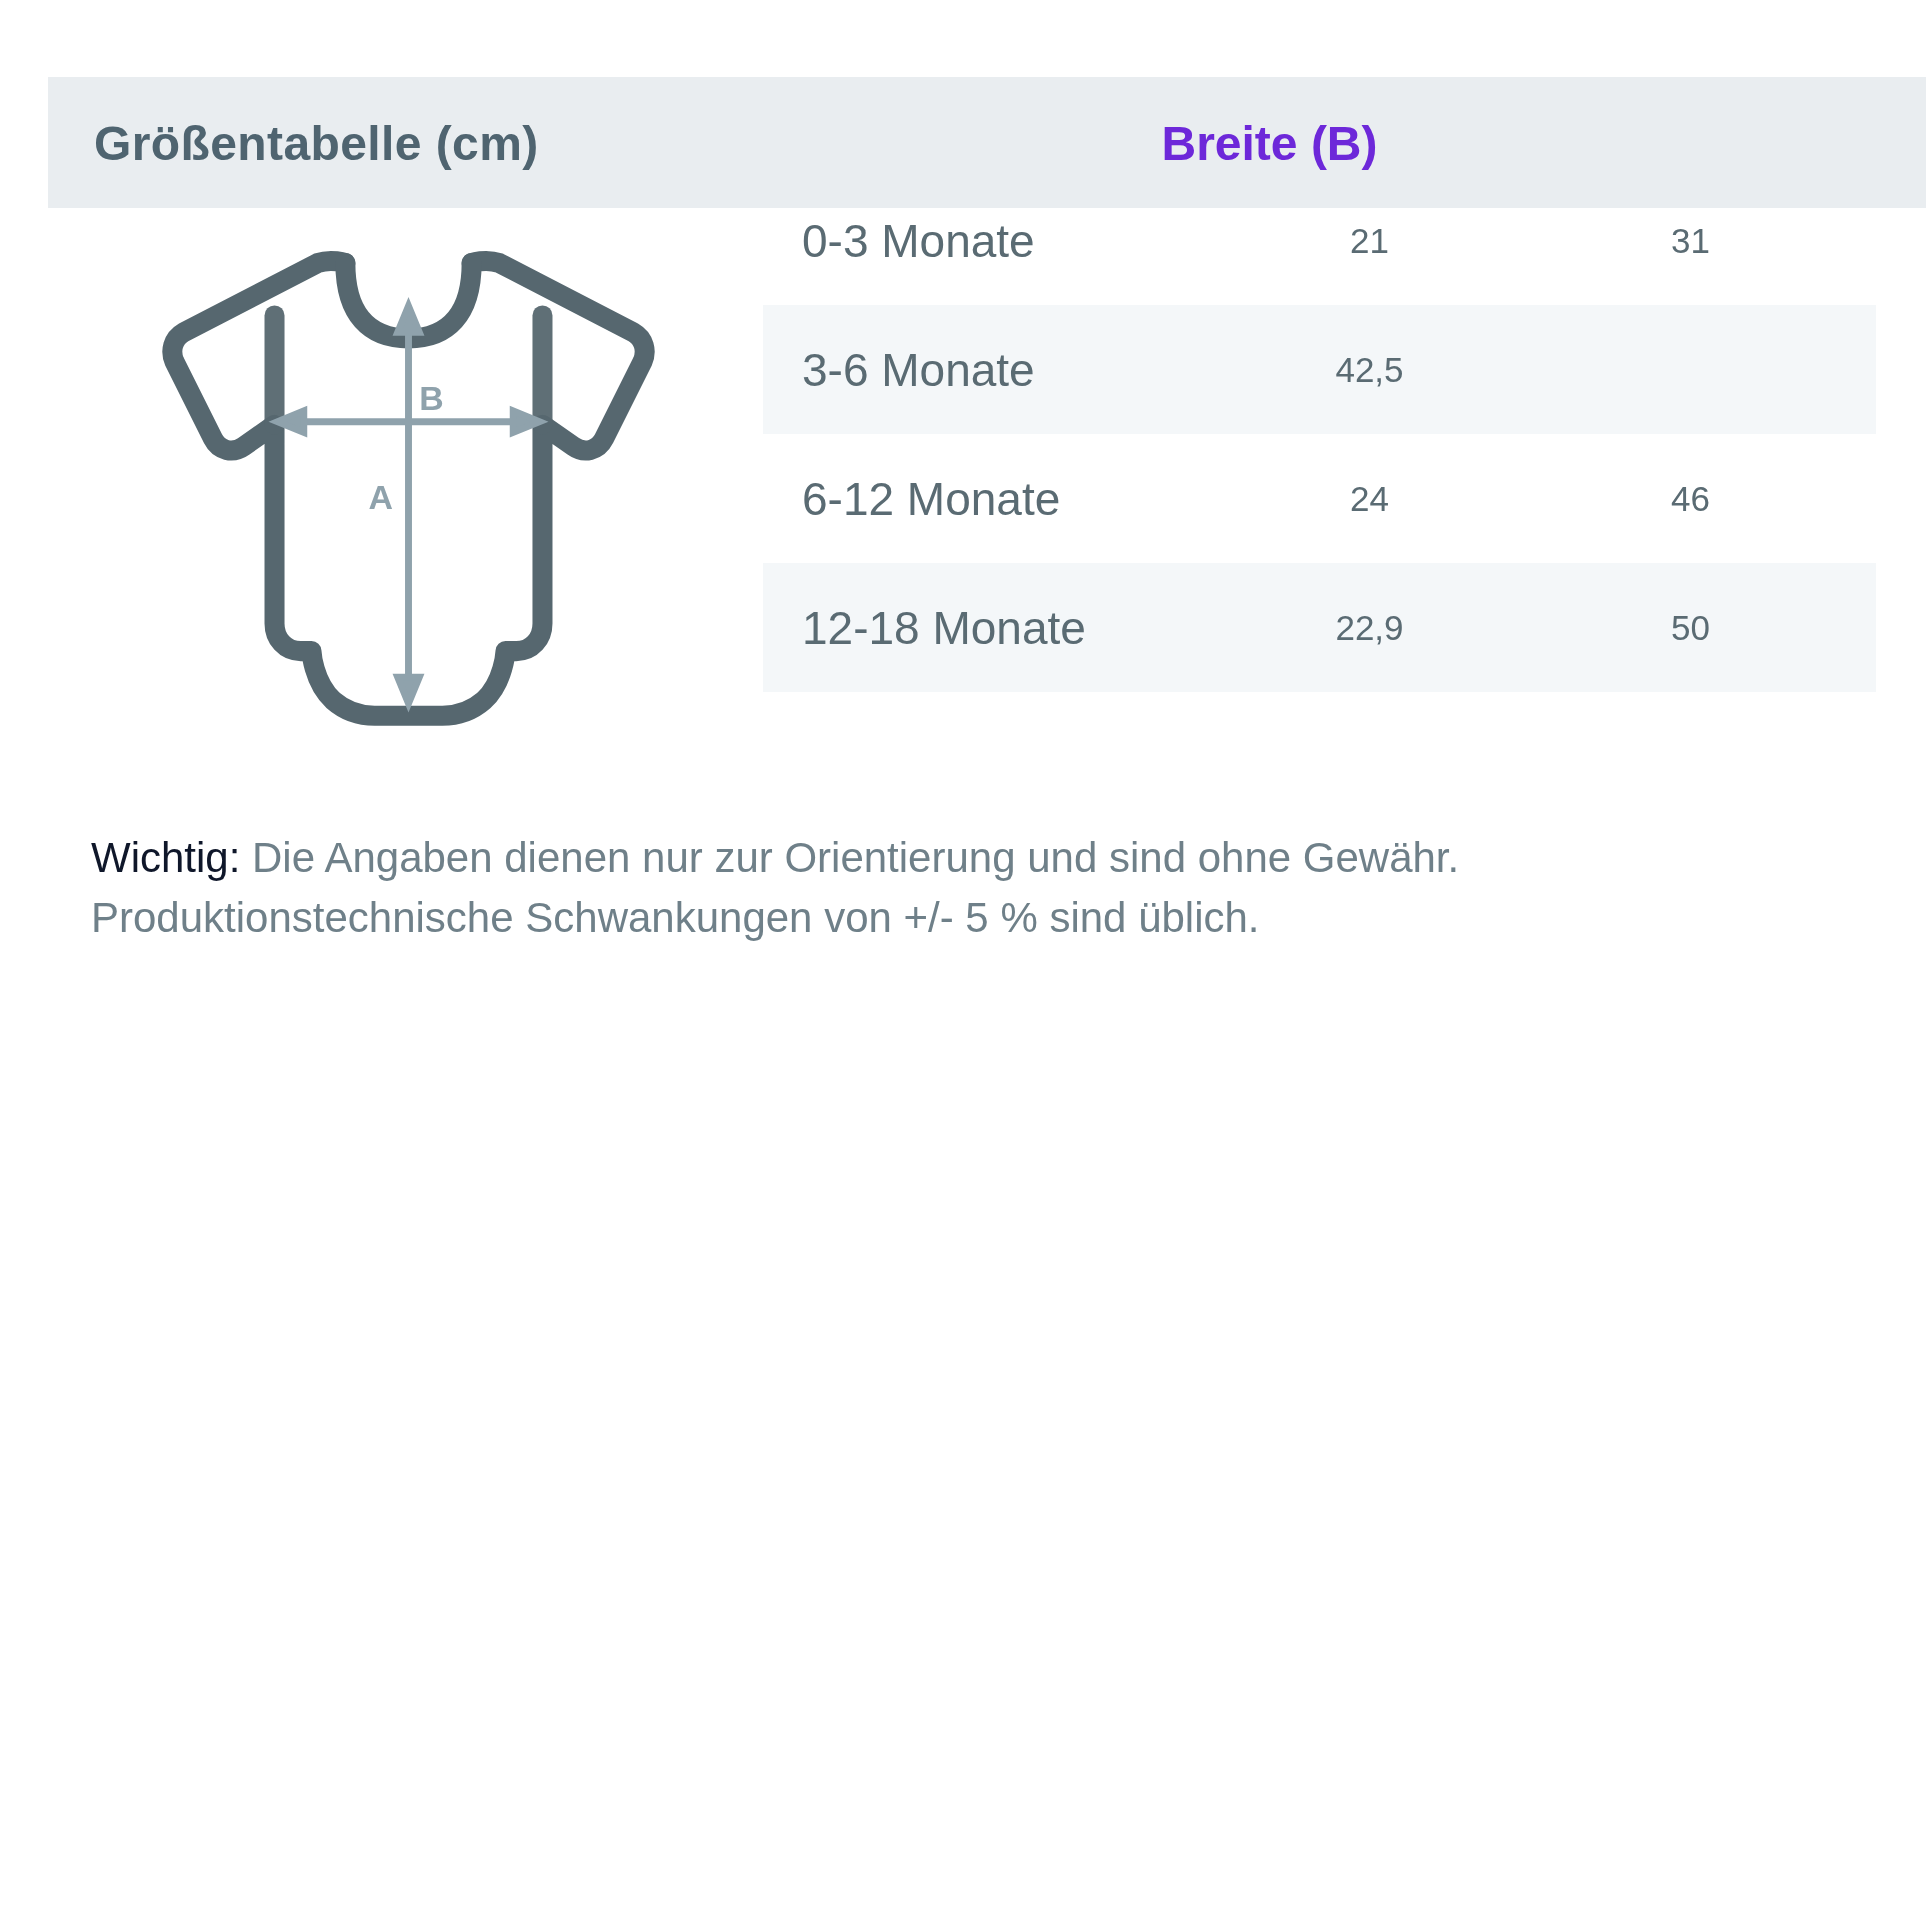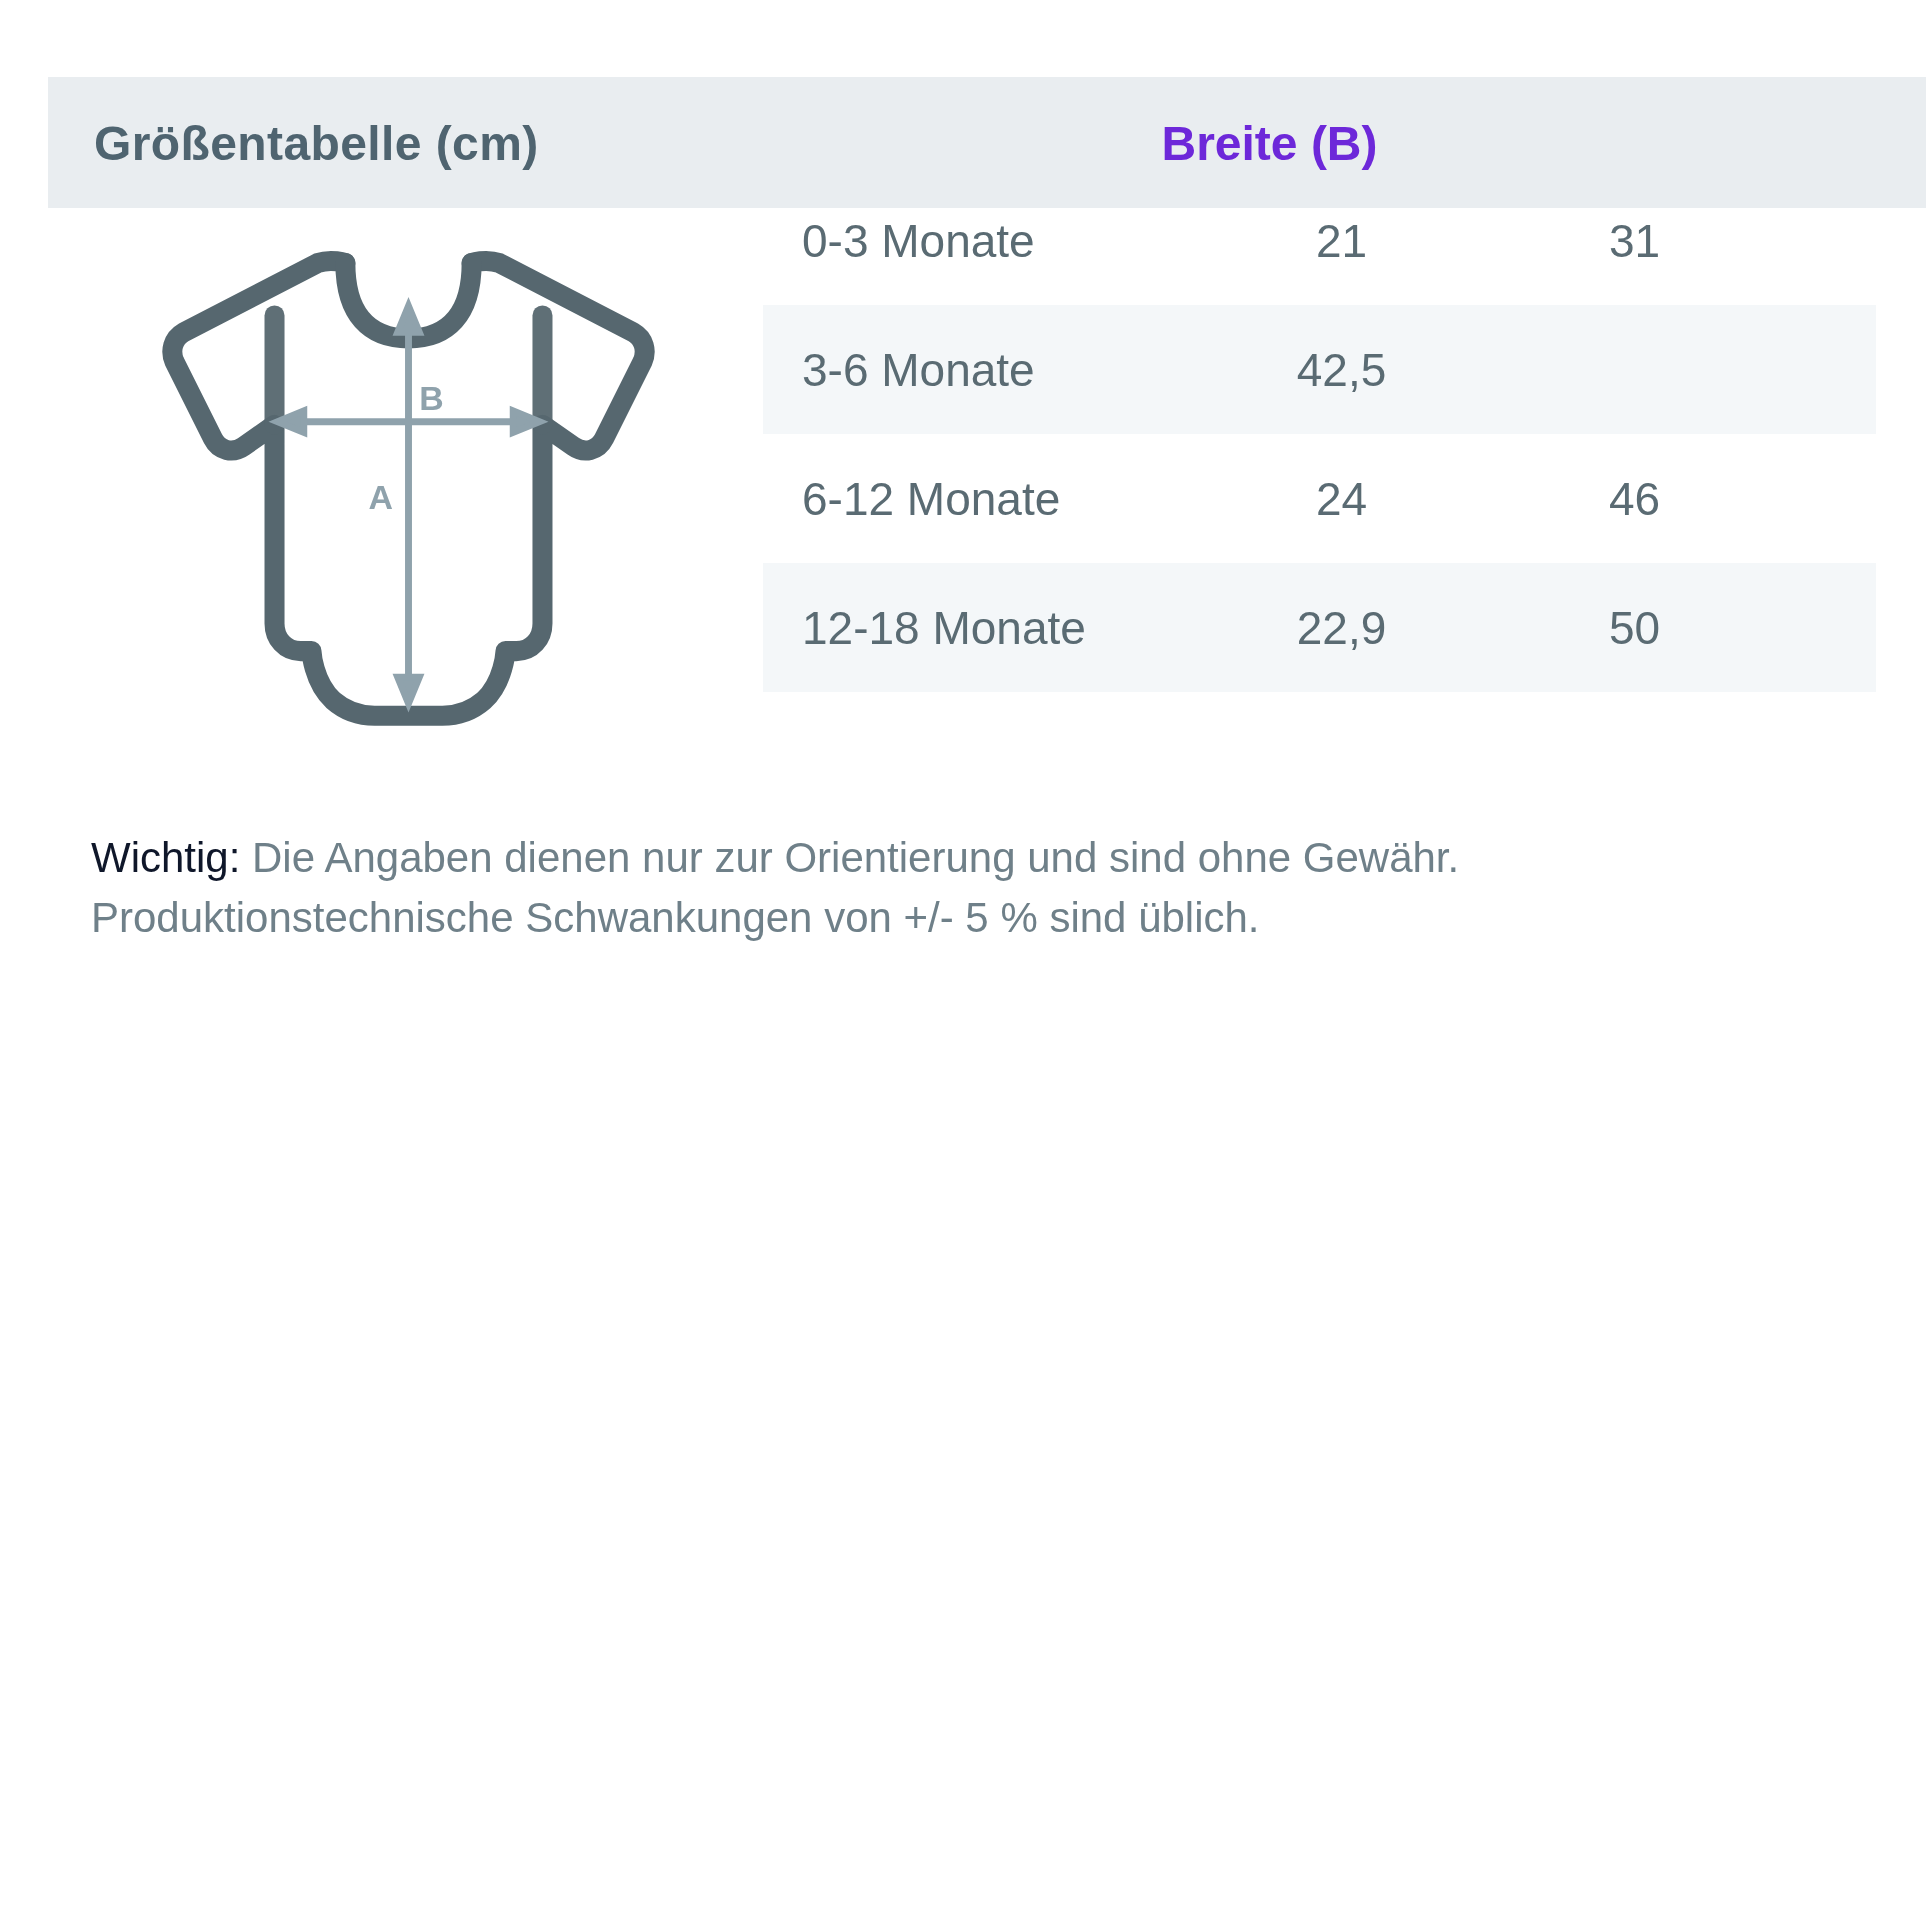--- a/index.html
+++ b/index.html
@@ -71,38 +71,39 @@
     position: absolute;
     left: 763px;
     top: 176px;
     width: 1113px;
   }
   .trow {
     display: flex;
     align-items: center;
     height: 129px;
     box-sizing: border-box;
+    gap: 28px;
   }
   .trow.alt {
     background: #f4f7f9;
     align-items: center;
   }
   .cell-size {
     width: 432px;
     padding-left: 39px;
     box-sizing: border-box;
     font-size: 46px;
     color: #5a6b73;
     white-space: nowrap;
   }
   .cell-num {
     width: 293px;
     text-align: center;
     box-sizing: border-box;
-    font-size: 46px;
+    font-size: 35px;
     color: #5a6b73;
     white-space: nowrap;
   }
 
   
   .diagram {
     position: absolute;
     left: 139px;
     top: 223px;
     width: 539px;

